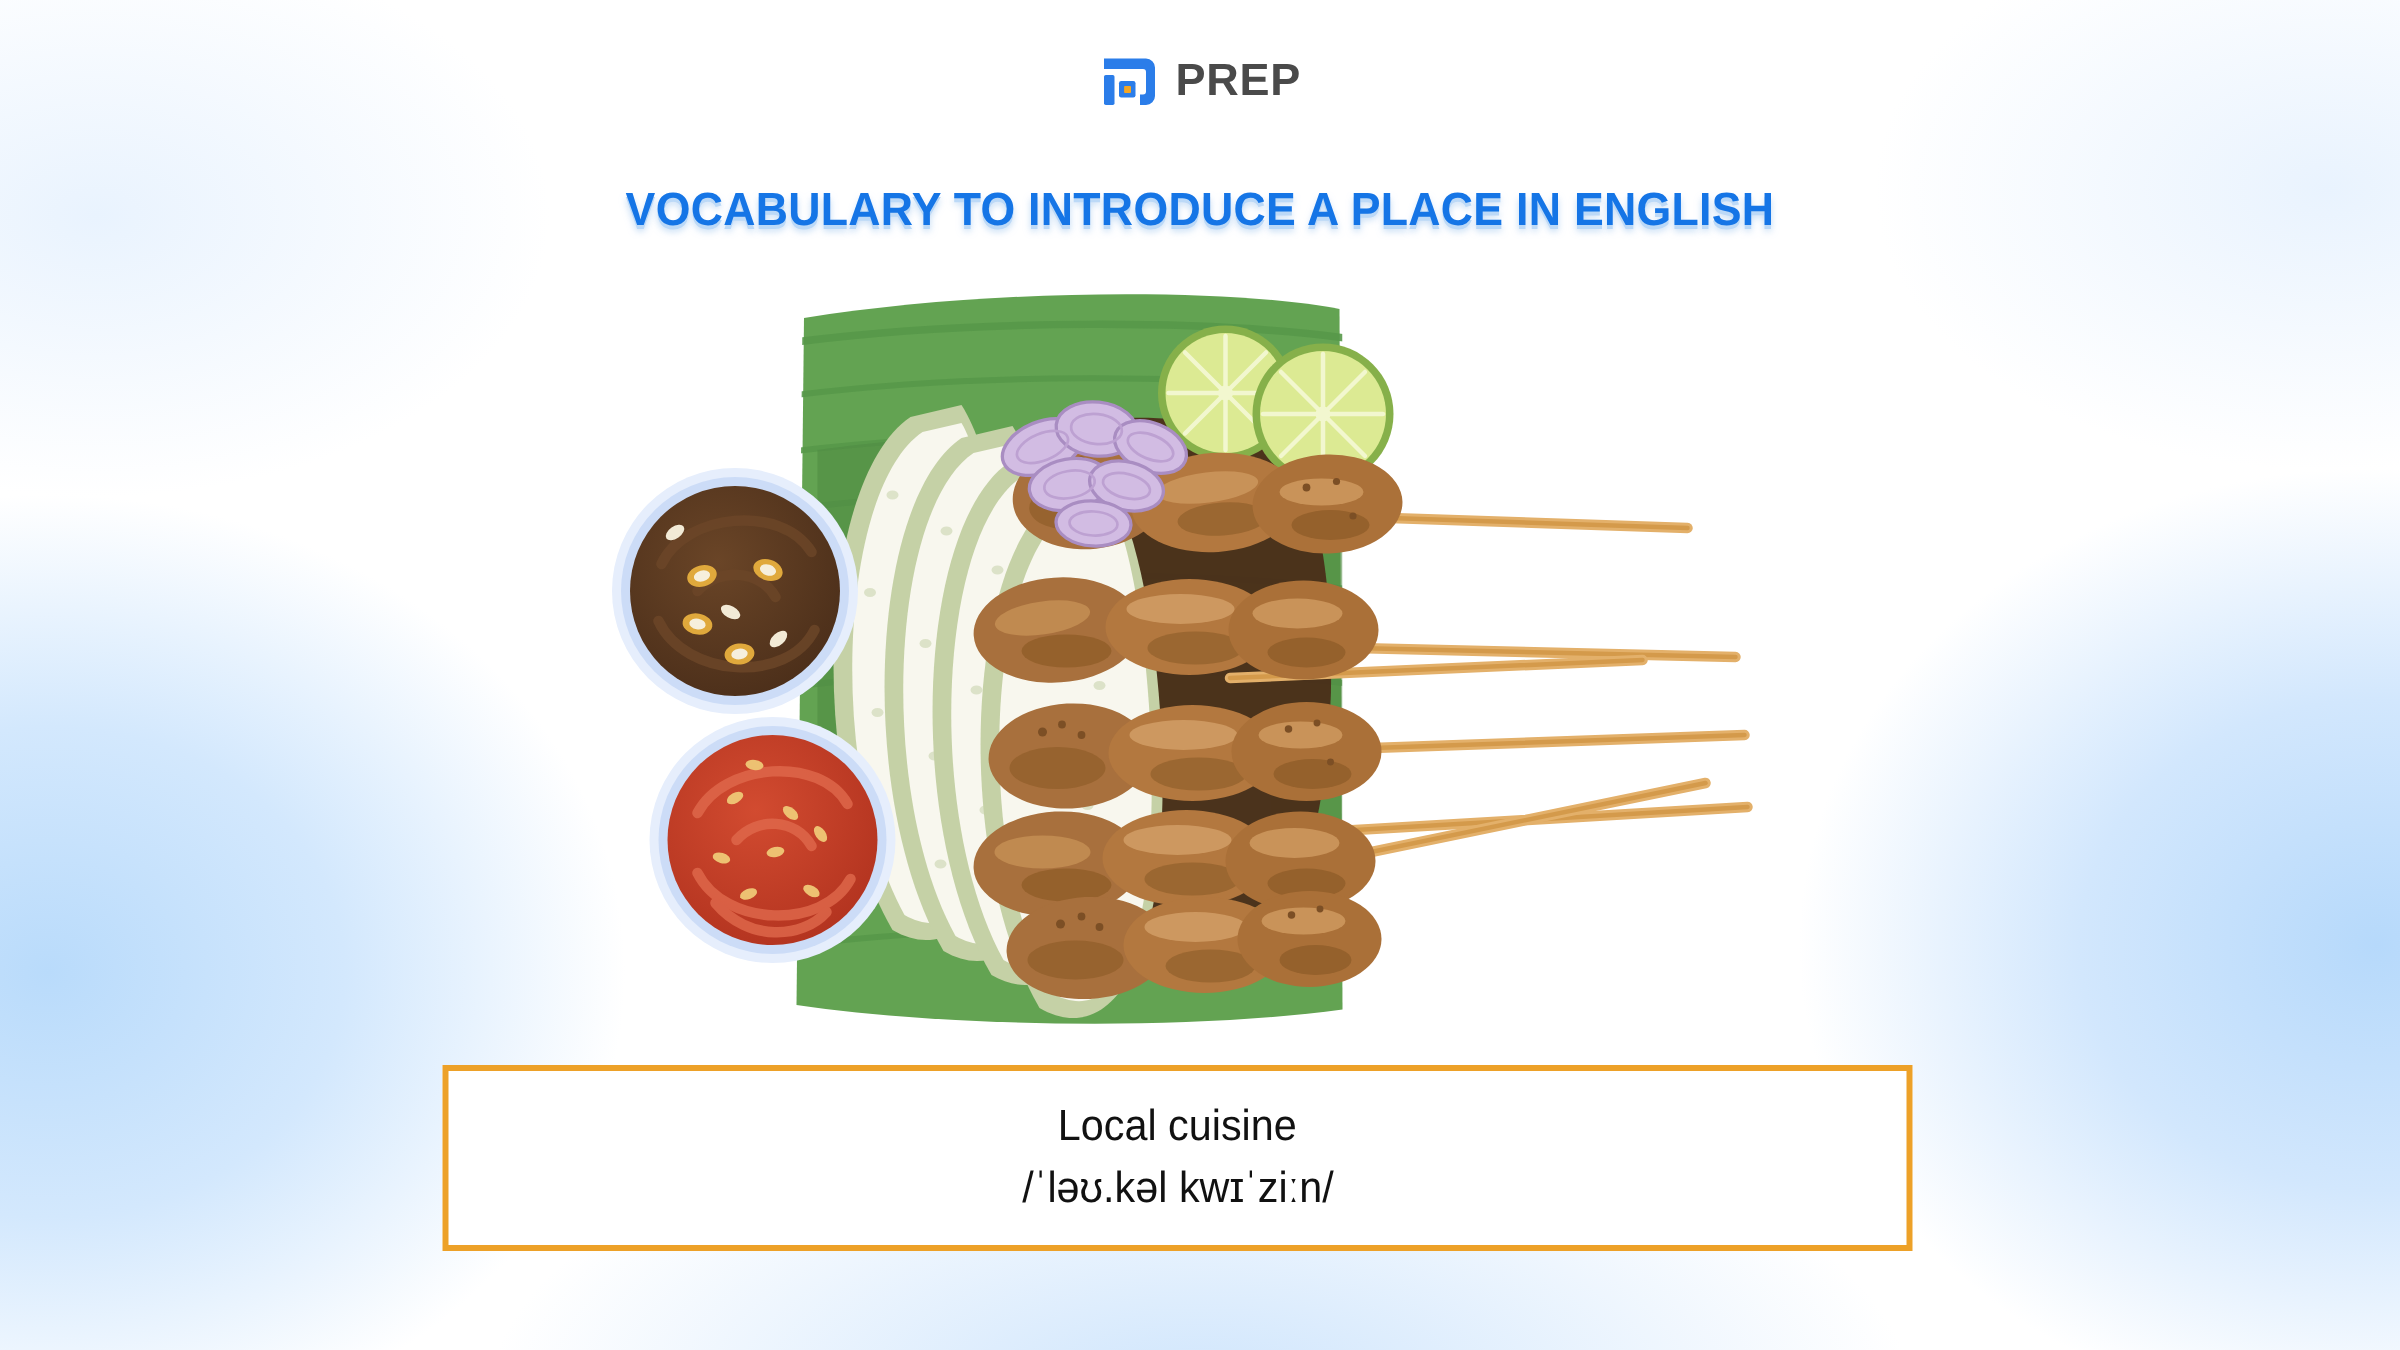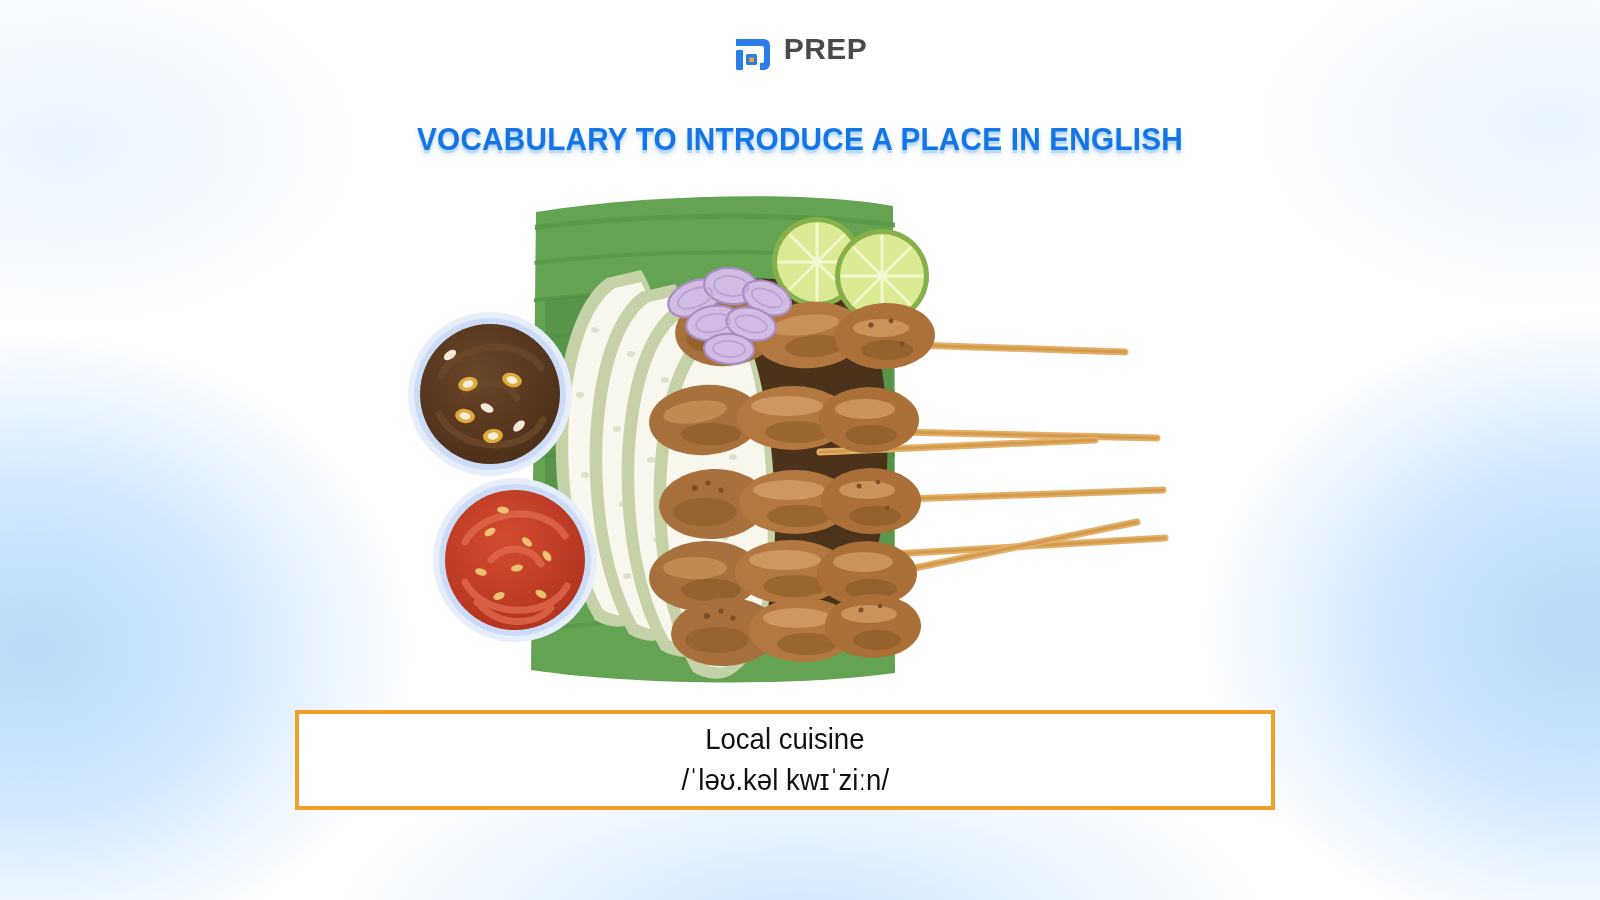--- a/index.html
+++ b/index.html
@@ -17,21 +17,21 @@
       radial-gradient(ellipse 520px 430px at 2% 72%, #b9dbfb 0%, #d3e8fd 38%, rgba(255,255,255,0) 74%),
       radial-gradient(ellipse 520px 430px at 99% 70%, #b6d9fb 0%, #d2e7fd 38%, rgba(255,255,255,0) 74%),
       radial-gradient(ellipse 680px 300px at 50% 104%, #cde4fc 0%, rgba(255,255,255,0) 70%),
       radial-gradient(ellipse 420px 260px at 4% 16%, #e9f3fe 0%, rgba(255,255,255,0) 72%),
       radial-gradient(ellipse 420px 260px at 97% 14%, #e9f3fe 0%, rgba(255,255,255,0) 72%),
       #ffffff;
   }
   
   .logo-wrap {
     position:absolute; top:34px; left:0; right:0;
-    display:flex; justify-content:center; gap:11px;
+    display:flex; align-items:center; justify-content:center; gap:11px;
     z-index:6;
   }
   .logo-mark { width:40px; height:40px; display:block; }
   .logo-text {
     font-size:30px; font-weight:bold; letter-spacing:.5px;
     color:#4a4a4a; line-height:1;
   }
   
   .title {
     position:absolute; top:122px; left:0; right:0;
@@ -49,21 +49,21 @@
     position:absolute;
     left:395px; top:190px;
     width:790px; height:510px;
     z-index:4;
   }
   .illus svg { display:block; width:100%; height:100%; }
   
   .word-card {
     position:absolute;
     left:295px; top:710px;
-    width:980px; height:100px;
+    width:980px; height:124px;
     background:#ffffff;
     border:4px solid #eda128;
     display:flex; flex-direction:column;
     align-items:center; justify-content:center;
     z-index:7;
   }
   .word-term {
     font-size:29px; color:#111; line-height:1.28;
     transform:scaleX(.95);
   }

